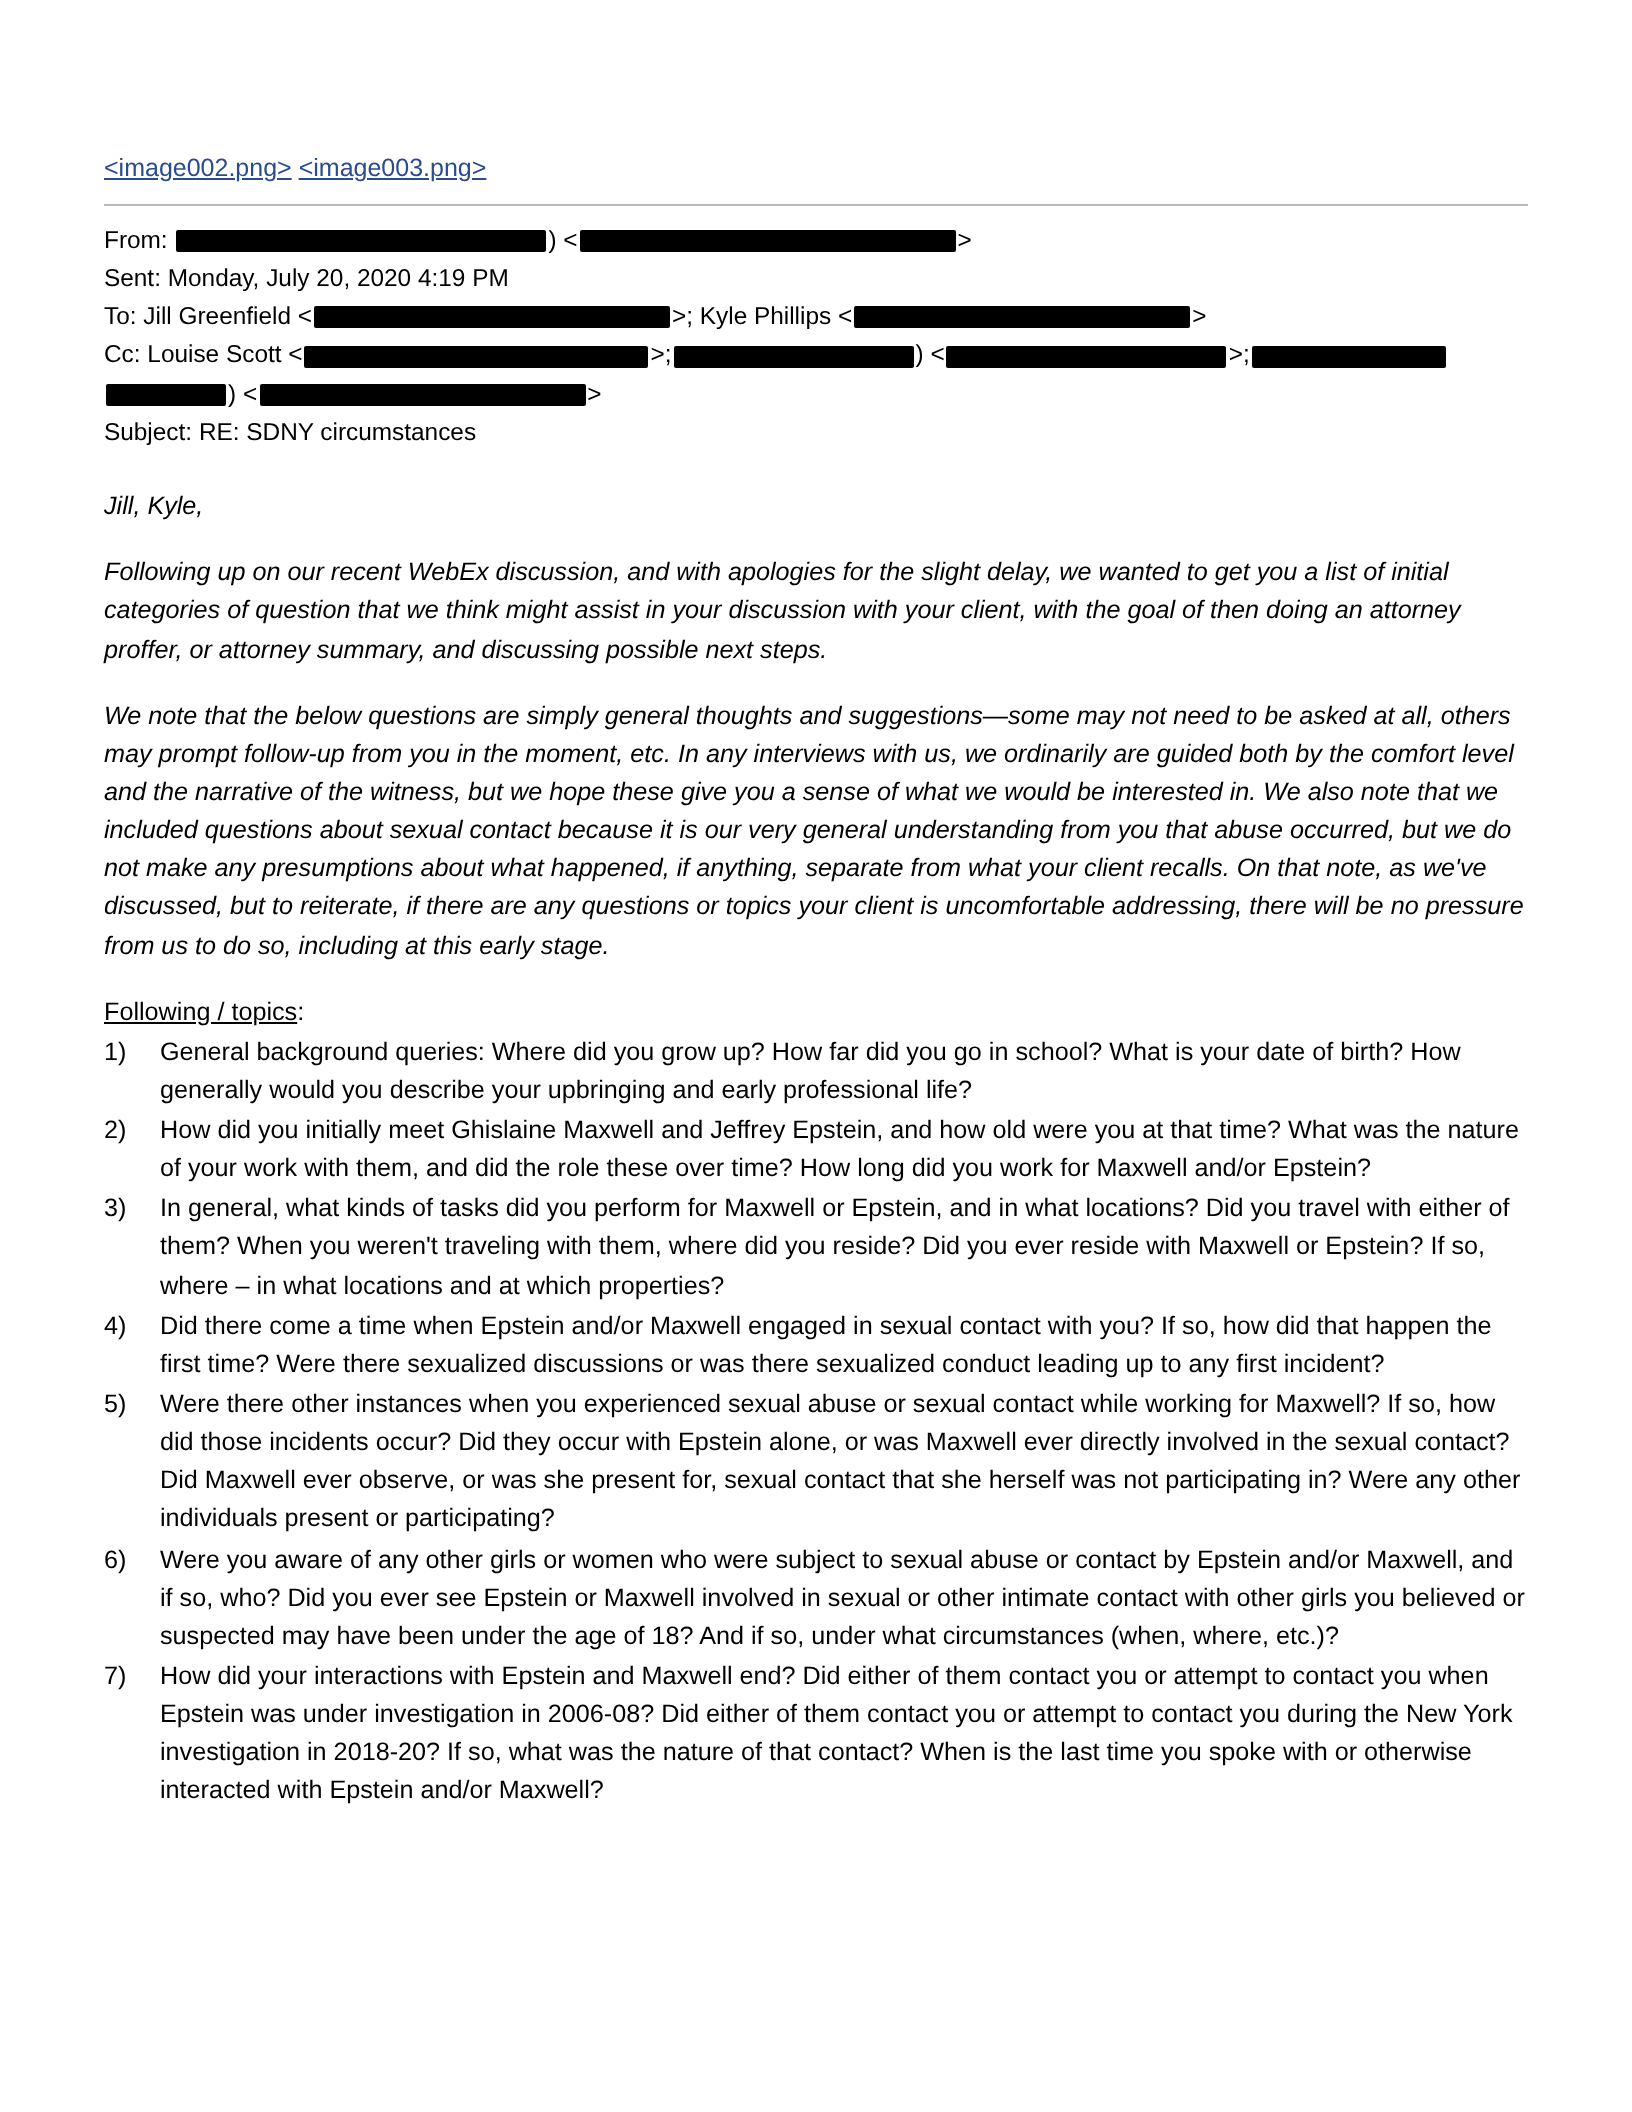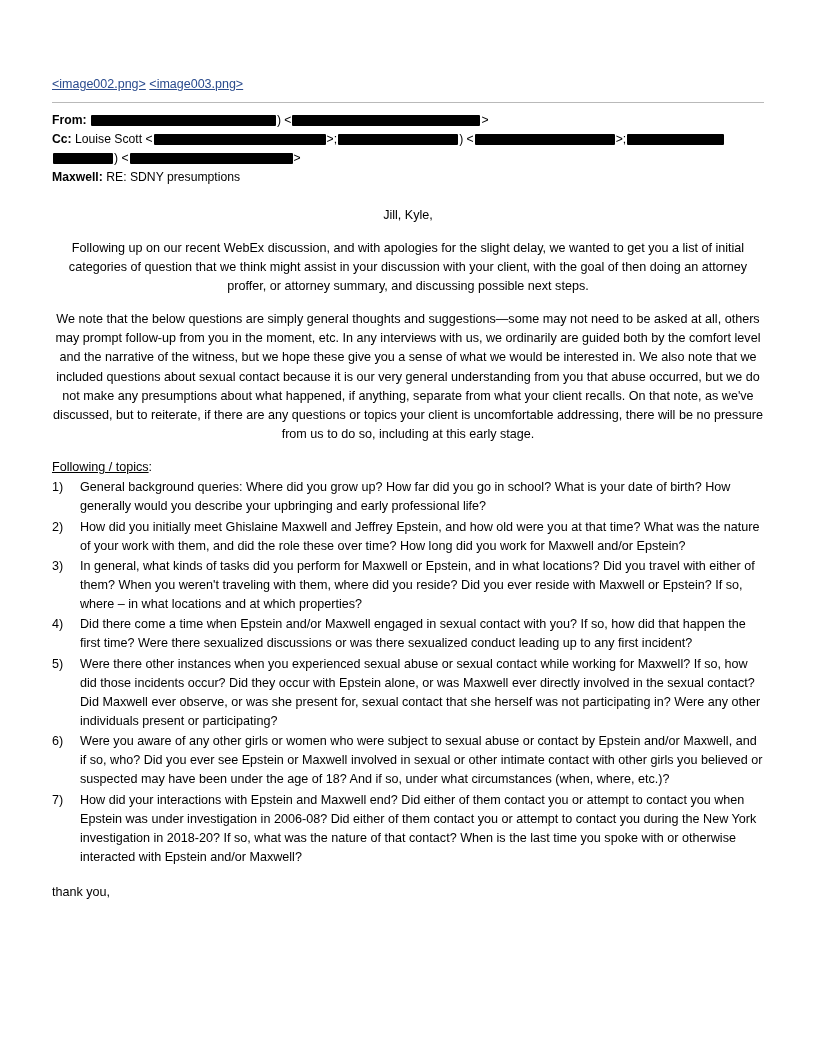--- a/index.html
+++ b/index.html
@@ -43,38 +43,39 @@
   .hdr {
     font-size: 12.2px;
     line-height: 1.58;
     margin: 0;
   }
   .hdr-row {
     display: block;
     white-space: normal;
   }
   .hdr-label {
-    font-weight: bold;
+    font-weight: normal;
   }
   .redact {
     display: inline-block;
     background: #000000;
     vertical-align: middle;
     height: 11px;
     border-radius: 1px;
     margin: 0 1px;
   }
   .body-text {
     font-size: 12.6px;
     line-height: 1.52;
     margin-top: 18px;
   }
   .body-text p {
     margin: 0 0 14px 0;
-    text-align: center;
+    text-align: left;
+    font-style: italic;
   }
   .underline {
     text-decoration: underline;
   }
   .qlist {
     margin: 0;
     padding: 0;
     list-style: none;
     font-size: 12.6px;
     line-height: 1.52;
@@ -108,30 +109,38 @@
 
   <hr class="hr">
 
   <div class="hdr">
 
     <div class="hdr-row">
       <span class="hdr-label">From:</span>
       <span class="redact" style="width:185px"></span><span>) &lt;</span><span class="redact" style="width:188px"></span><span>&gt;</span>
     </div>
 
+    <div class="hdr-row">
+      <span class="hdr-label">Sent:</span>
+      <span>Monday, July 20, 2020 4:19 PM</span>
+    </div>
 
+    <div class="hdr-row">
+      <span class="hdr-label">To:</span>
+      <span>Jill Greenfield &lt;</span><span class="redact" style="width:178px"></span><span>&gt;; Kyle Phillips &lt;</span><span class="redact" style="width:168px"></span><span>&gt;</span>
+    </div>
 
     <div class="hdr-row">
       <span class="hdr-label">Cc:</span>
       <span>Louise Scott &lt;</span><span class="redact" style="width:172px"></span><span>&gt;;</span><span class="redact" style="width:120px"></span><span>) &lt;</span><span class="redact" style="width:140px"></span><span>&gt;;</span><span class="redact" style="width:97px"></span><br><span class="redact" style="width:60px"></span><span>) &lt;</span><span class="redact" style="width:163px"></span><span>&gt;</span>
     </div>
 
     <div class="hdr-row">
-      <span class="hdr-label">Maxwell:</span>
-      <span>RE: SDNY presumptions</span>
+      <span class="hdr-label">Subject:</span>
+      <span>RE: SDNY circumstances</span>
     </div>
 
   </div>
 
   <div class="body-text">
     <p>Jill, Kyle,</p>
     <p>Following up on our recent WebEx discussion, and with apologies for the slight delay, we wanted to get you a list of initial categories of question that we think might assist in your discussion with your client, with the goal of then doing an attorney proffer, or attorney summary, and discussing possible next steps.</p>
     <p>We note that the below questions are simply general thoughts and suggestions—some may not need to be asked at all, others may prompt follow-up from you in the moment, etc.  In any interviews with us, we ordinarily are guided both by the comfort level and the narrative of the witness, but we hope these give you a sense of what we would be interested in.  We also note that we included questions about sexual contact because it is our very general understanding from you that abuse occurred, but we do not make any presumptions about what happened, if anything, separate from what your client recalls.  On that note, as we've discussed, but to reiterate, if there are any questions or topics your client is uncomfortable addressing, there will be no pressure from us to do so, including at this early stage.</p>
 
     <div style="margin-bottom:1px;">
@@ -162,16 +171,15 @@
       <li>
         <span class="qnum">6)</span>
         <span class="qtext">Were you aware of any other girls or women who were subject to sexual abuse or contact by Epstein and/or Maxwell, and if so, who?  Did you ever see Epstein or Maxwell involved in sexual or other intimate contact with other girls you believed or suspected may have been under the age of 18?  And if so, under what circumstances (when, where, etc.)?</span>
       </li>
       <li>
         <span class="qnum">7)</span>
         <span class="qtext">How did your interactions with Epstein and Maxwell end?  Did either of them contact you or attempt to contact you when Epstein was under investigation in 2006-08?  Did either of them contact you or attempt to contact you during the New York investigation in 2018-20?  If so, what was the nature of that contact?  When is the last time you spoke with or otherwise interacted with Epstein and/or Maxwell?</span>
       </li>
     </ol>
 
-    <div class="closing">thank you,</div>
   </div>
 
 </div>
 
 </body></html>

